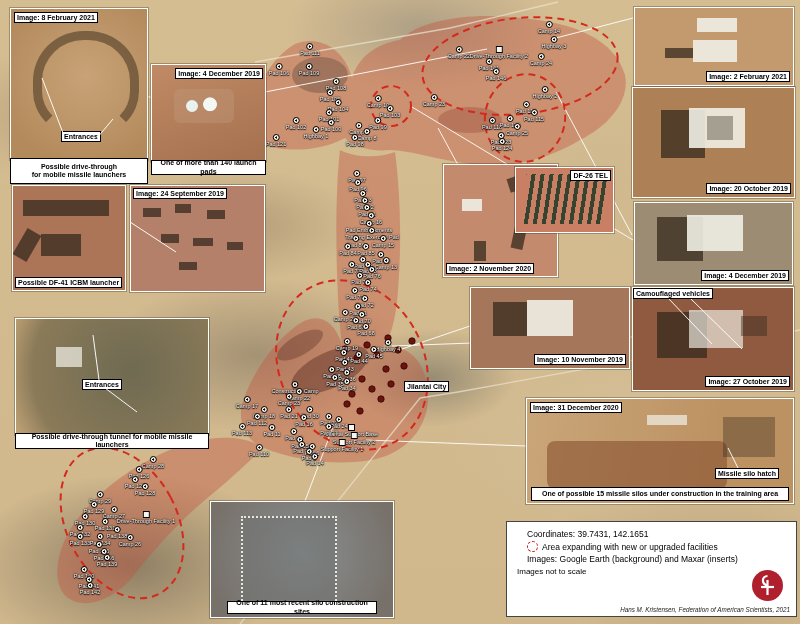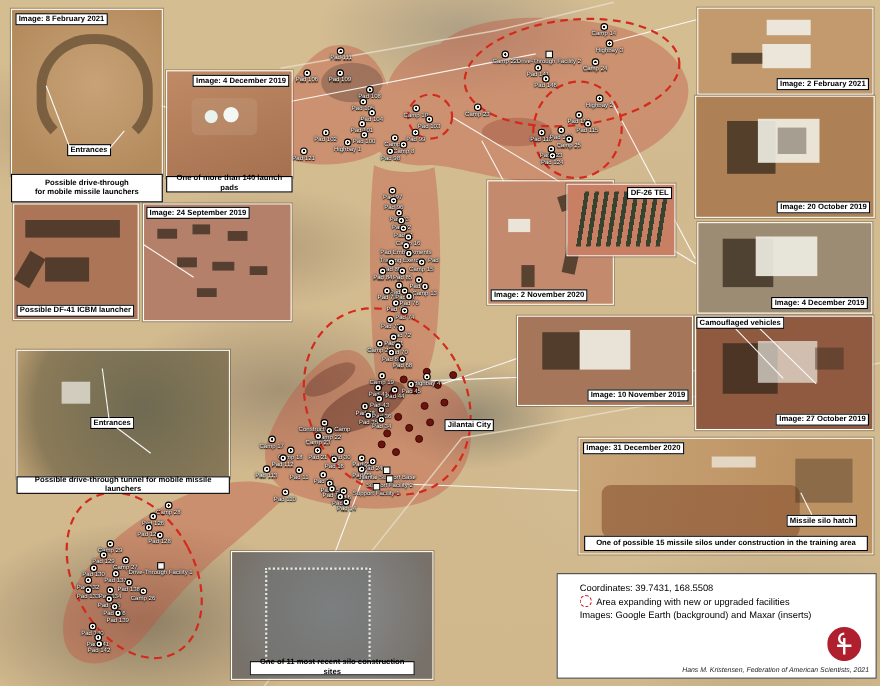--- a/index.html
+++ b/index.html
@@ -737,26 +737,27 @@
     <span class="itag" style="left:3px;top:3px">Image: 31 December 2020</span>
     <span class="itag" style="left:188px;top:69px">Missile silo hatch</span>
     <div class="cap" style="left:4px;bottom:2px;width:256px;height:12px">
       <span>One of possible 15 missile silos under construction in the training area</span>
     </div>
   </div>
 
   <span class="boxlabel" style="left:404px;top:381px;z-index:12">Jilantai City</span>
 
   <div id="title-box">
-    <div class="tb-line">Coordinates: 39.7431, 168.5508</div>
+    <div class="tb-line">Coordinates: 39.7431, 142.1651</div>
     <div class="tb-line tb-legend">
       <span class="legend-circ"></span>
       <span>Area expanding with new or upgraded facilities</span>
     </div>
     <div class="tb-line">Images: Google Earth (background) and Maxar (inserts)</div>
+    <div class="tb-scale">Images not to scale</div>
     <div class="tb-credit">Hans M. Kristensen, Federation of American Scientists, 2021</div>
     <div id="fas-logo">
       <svg width="31" height="31" viewBox="0 0 31 31">
         <circle cx="15.5" cy="15.5" r="15.5" fill="#b01f2e"></circle>
         <path d="M15.5 6 a4.6 4.6 0 1 0 0.01 9.2" fill="none" stroke="#fff" stroke-width="2.2"></path>
         <line x1="15.5" y1="10" x2="15.5" y2="25" stroke="#fff" stroke-width="2.2"></line>
         <line x1="9" y1="17" x2="22" y2="17" stroke="#fff" stroke-width="2.2"></line>
       </svg>
     </div>
   </div>

